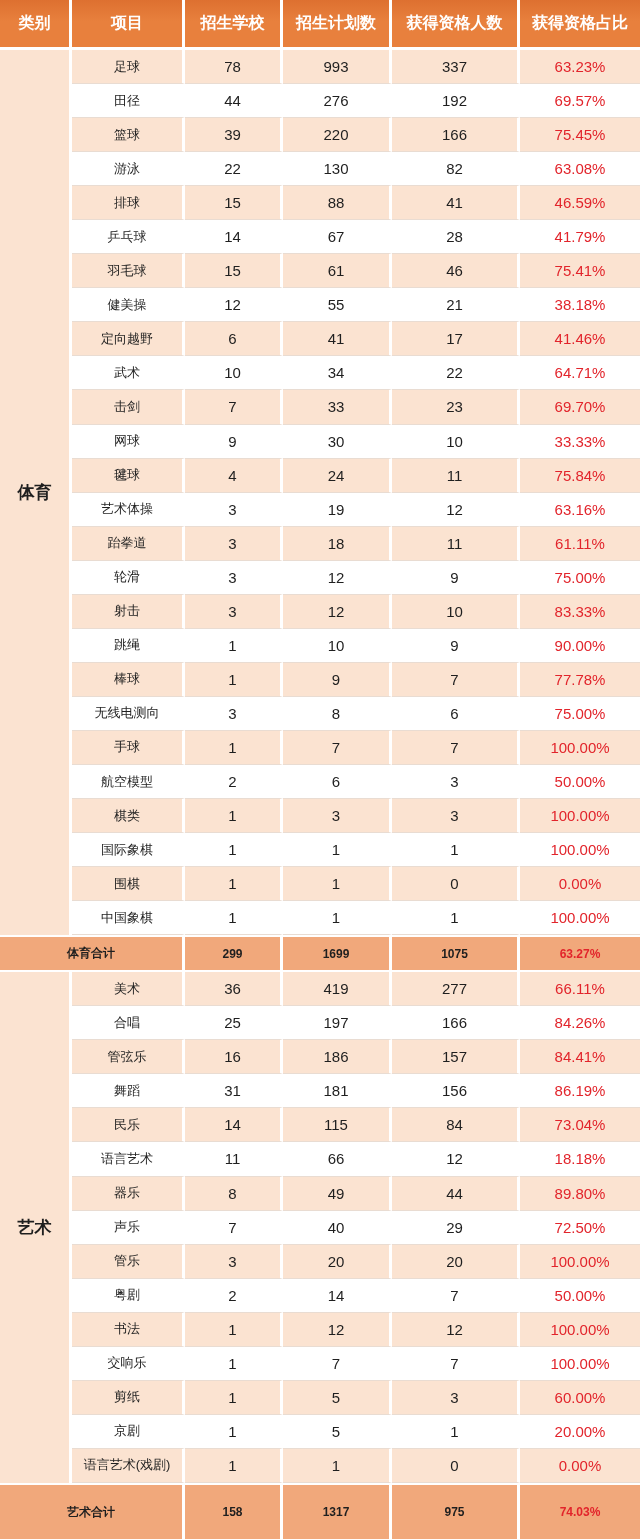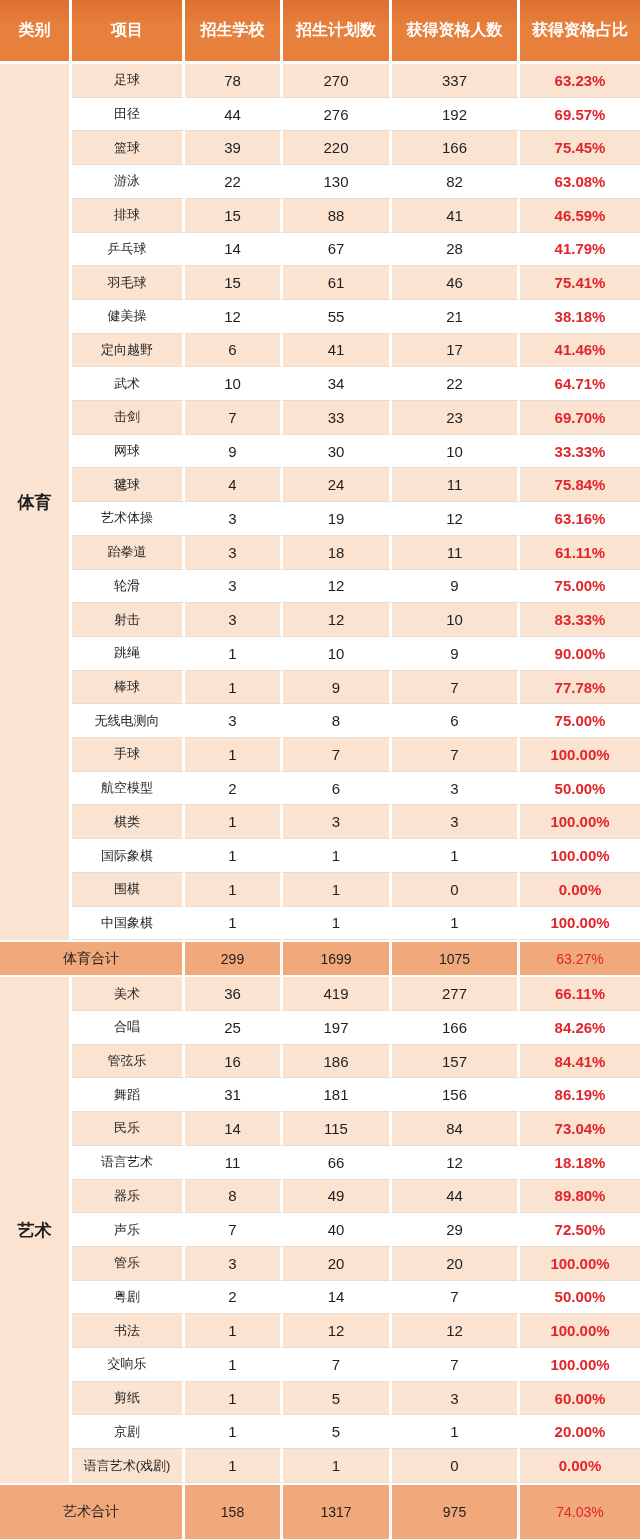--- a/index.html
+++ b/index.html
@@ -15,52 +15,52 @@
     --row-line:#e9dcd2;
   }
   html,body{margin:0;padding:0;background:#ffffff;}
   .page{width:640px;height:1539px;overflow:hidden;background:#ffffff;}
   table.qual-table{
     width:640px;height:1539px;
     border-collapse:separate;border-spacing:0;
     table-layout:fixed;
     font-family:"Liberation Sans","DejaVu Sans",sans-serif;
   }
-  thead tr{height:64px;font-family:Liberation Mono, monospace;}
+  thead tr{height:50px;font-family:Liberation Mono, monospace;}
   th{
     background:linear-gradient(180deg,var(--header-dark) 0%,var(--header-bg) 45%,var(--header-bg) 100%);
     color:var(--header-text);
     font-size:16px;font-weight:bold;
     text-align:center;vertical-align:middle;
     border-bottom:3px solid #ffffff;
     padding:0;
   }
   th.gap{border-right:3px solid #ffffff;}
   td{
     text-align:center;vertical-align:middle;
     font-size:15px;color:var(--body-text);
     padding:0;
     border-bottom:1px solid var(--row-line);
   }
   td.gap{border-right:3px solid #ffffff;}
   tr.row-peach > td{background:var(--peach);}
   tr.row-white > td{background:var(--white-row);}
   td.item-cell{font-size:13px;}
-  td.percent-cell{color:var(--percent);font-weight:bold;}
+  td.percent-cell{color:var(--percent);font-weight:normal;}
   td.category-cell{
     background:var(--cat-bg);
     font-weight:bold;font-size:17px;
     border-bottom:none;
     margin-top:19px;
   }
   tr.total-row{height:37px;}
   tr.total-row.last{height:56px;}
   tr.total-row > td{
     background:var(--total-bg);
-    font-weight:normal;font-size:14px;
+    font-weight:bold;font-size:12px;
     border-top:2px solid #ffffff;
     border-bottom:2px solid #ffffff;
   }
   tr.total-row.last > td{border-bottom:none;}
   tr.total-row > td.percent-cell{color:var(--percent);text-align:center;}
 </style>
 </head>
 <body>
 
 <div class="page">
@@ -81,21 +81,21 @@
         <th class="gap">招生计划数</th>
         <th class="gap">获得资格人数</th>
         <th>获得资格占比</th>
       </tr>
     </thead>
     <tbody id="table-body">
         <tr class="row-peach">
           <td class="category-cell gap" rowspan="26">体育</td>
           <td class="item-cell gap">足球</td>
           <td class="schools-cell gap">78</td>
-          <td class="plan-cell gap">270</td>
+          <td class="plan-cell gap">993</td>
           <td class="qualified-cell gap">337</td>
           <td class="percent-cell">63.23%</td>
         </tr>
         <tr class="row-white">
           <td class="item-cell gap">田径</td>
           <td class="schools-cell gap">44</td>
           <td class="plan-cell gap">276</td>
           <td class="qualified-cell gap">192</td>
           <td class="percent-cell">69.57%</td>
         </tr>

